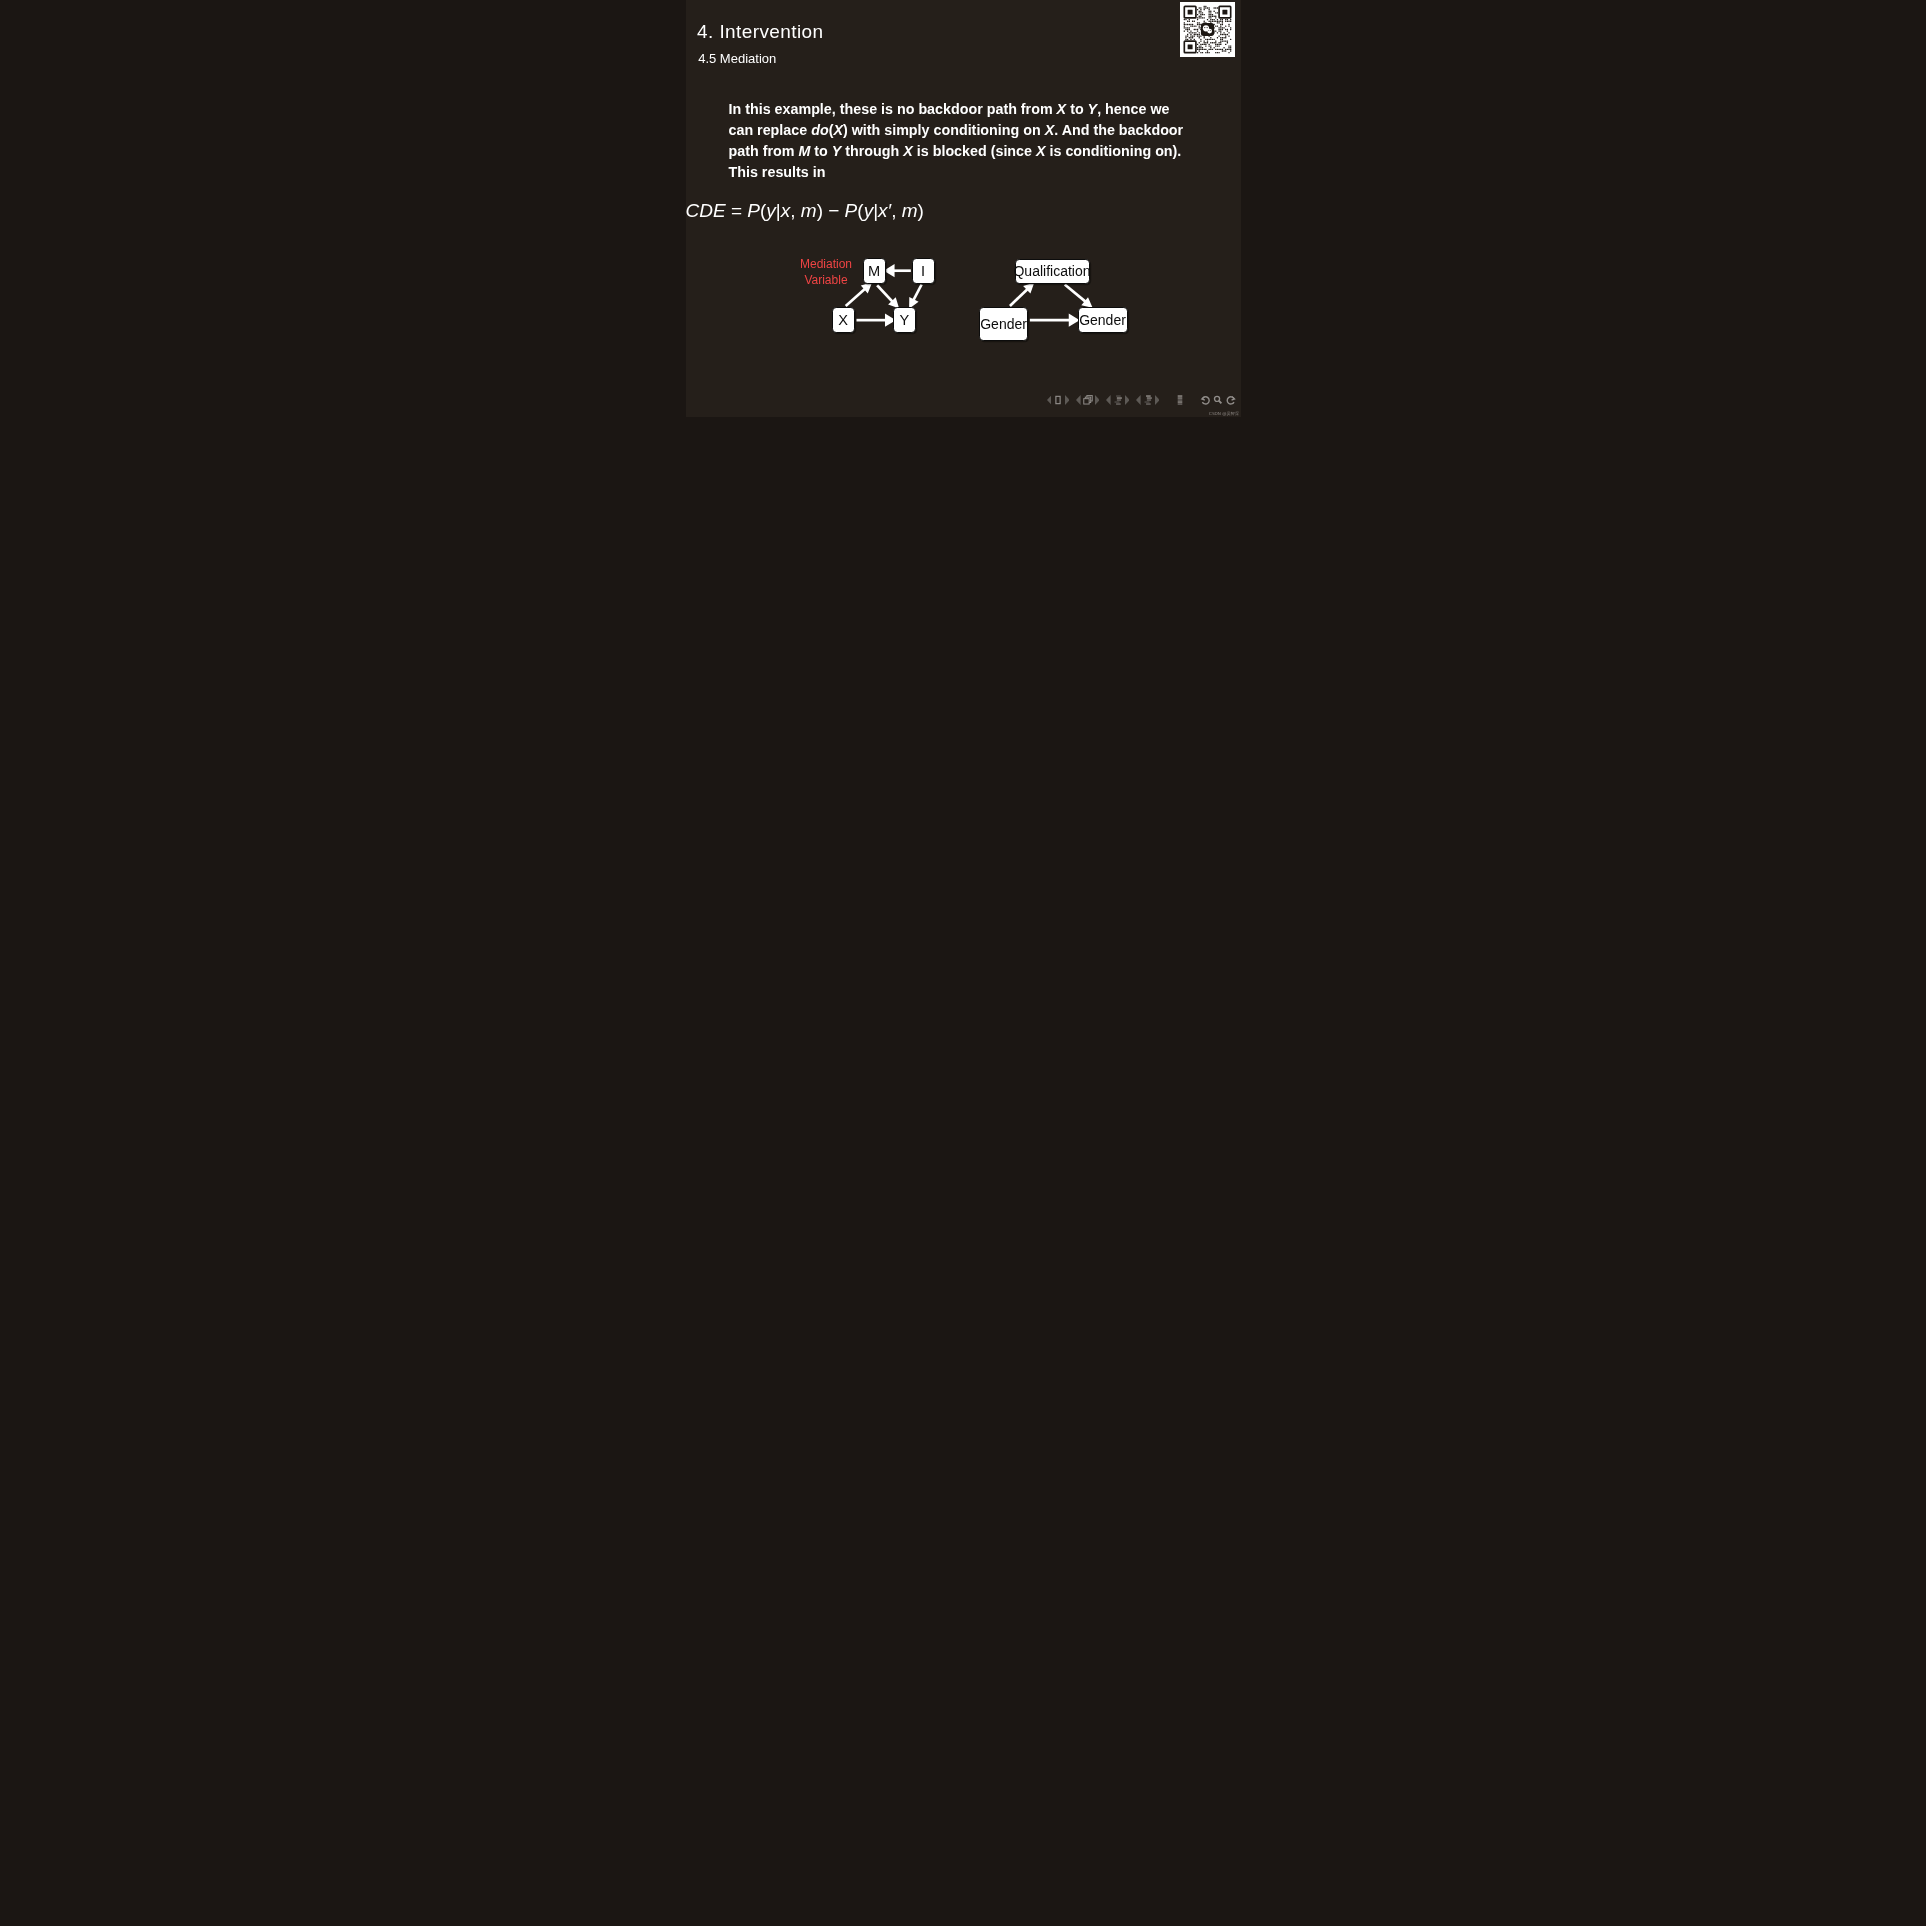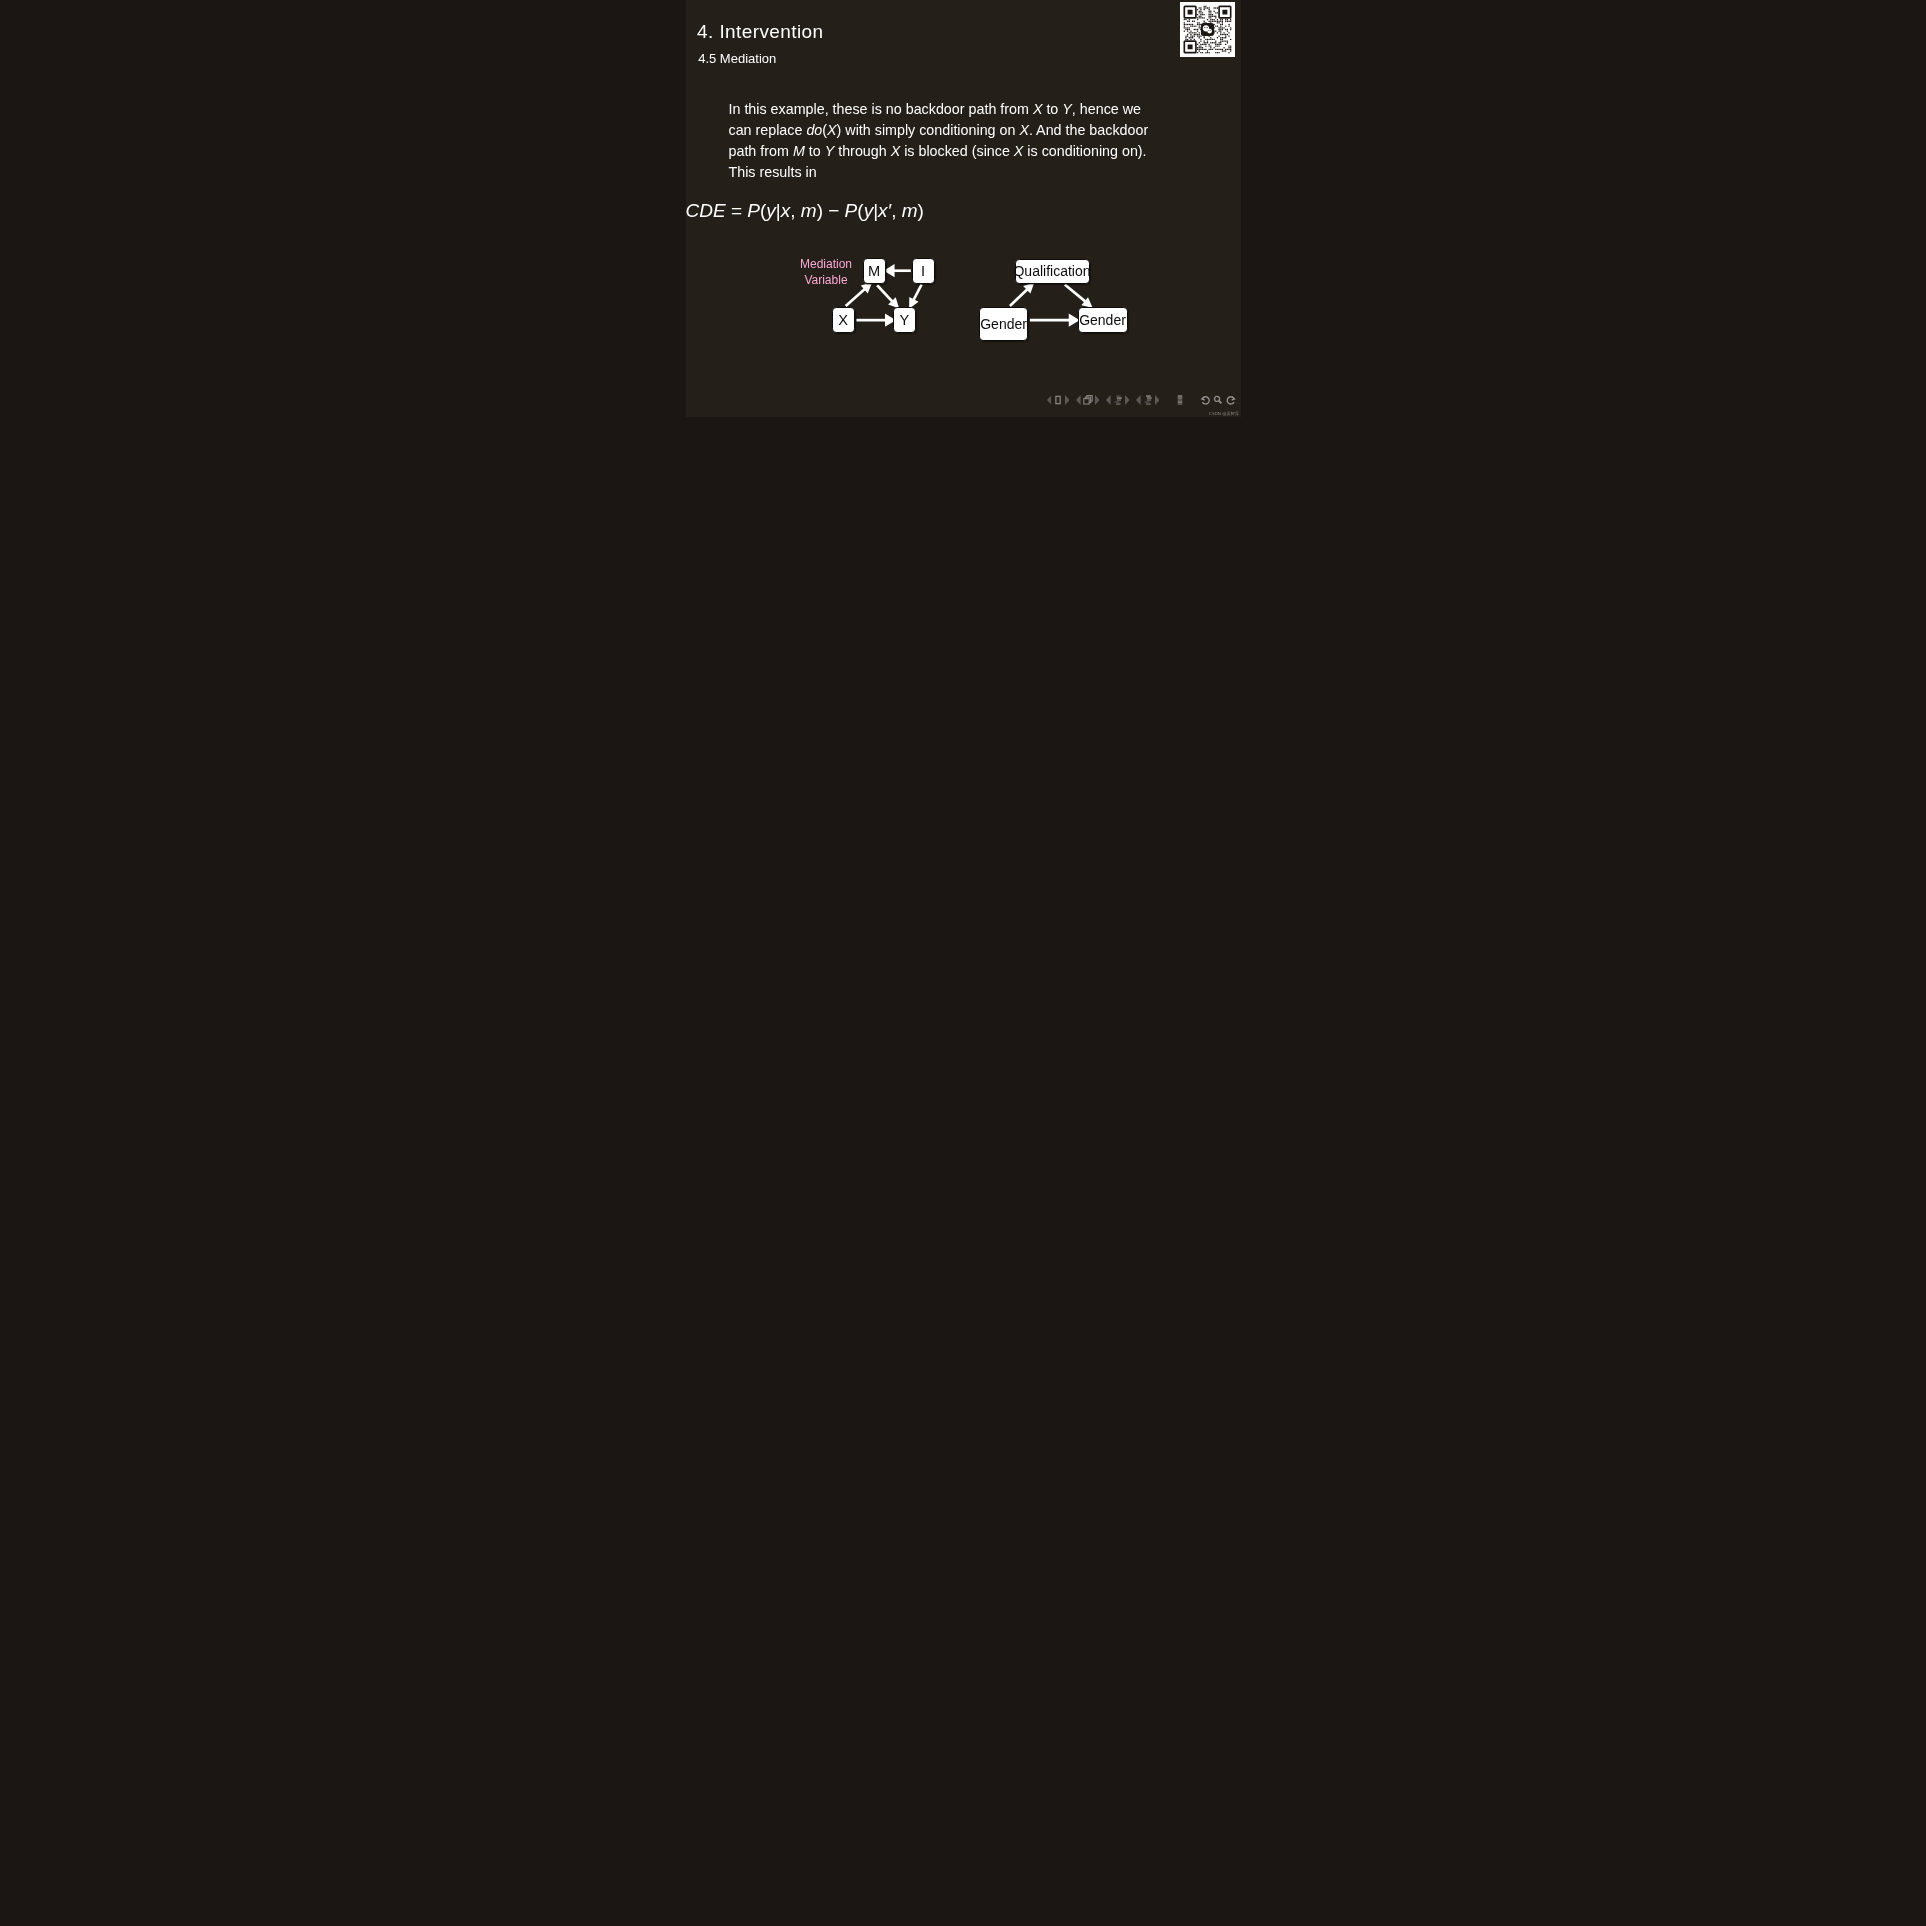--- a/index.html
+++ b/index.html
@@ -9,37 +9,37 @@
     margin:0 auto;
     background:#251f1a;
     overflow:hidden;
     font-family:"Liberation Sans", sans-serif;
     color:#ffffff;
   }
   .abs{position:absolute;}
   .page-title{left:11.6px;top:19px;font-size:19px;line-height:25px;font-weight:400;letter-spacing:0.4px;}
   .page-subtitle{left:12.7px;top:40px;font-size:13px;line-height:15.4px;font-weight:400;margin-top:11px;}
   .body-par{left:43px;top:99px;font-size:14.3px;line-height:21px;font-weight:400;}
-  .body-par .line{white-space:nowrap;}
+  .body-par .line{white-space:nowrap;font-weight:bold;}
   .it{font-style:italic;}
   .formula{left:0;top:199px;width:555px;text-align:left;font-size:19px;line-height:23px;}
   
   .node{
     position:absolute;
     background:#ffffff;color:#0d0d0d;
     border:0.8px solid #0c0c0c;
     border-radius:4.2px;
     box-shadow:1.2px 1.2px 0 rgba(0,0,0,0.35);
     display:flex;align-items:center;justify-content:center;
     box-sizing:border-box;
   }
   .node.letter{font-size:14.6px;}
   .node.word{font-size:14px;}
   .diagram-caption{
-    position:absolute;text-align:center;color:#f9a8d4;
+    position:absolute;text-align:center;color:#ef4444;
     font-size:12px;line-height:16px;
   }
   .arrow-layer{position:absolute;left:0;top:0;}
   
   .page-number{left:0;top:403px;width:562px;text-align:center;font-size:10px;color:#ffffff;margin-top:40px;}
   .navbar{position:absolute;top:394px;right:4.6px;height:11.6px;display:flex;align-items:center;}
   .navgroup{display:flex;align-items:center;gap:1.9px;margin-left:7px;}
   .navgroup.wide-gap{margin-left:15.4px;}
   .watermark{right:1.5px;bottom:0.8px;font-size:4.2px;color:#8a8480;font-family:"DejaVu Sans",sans-serif;}
   .qr-box{left:494px;top:2.3px;width:55px;height:55px;background:#ffffff;border-radius:0.8px;}

